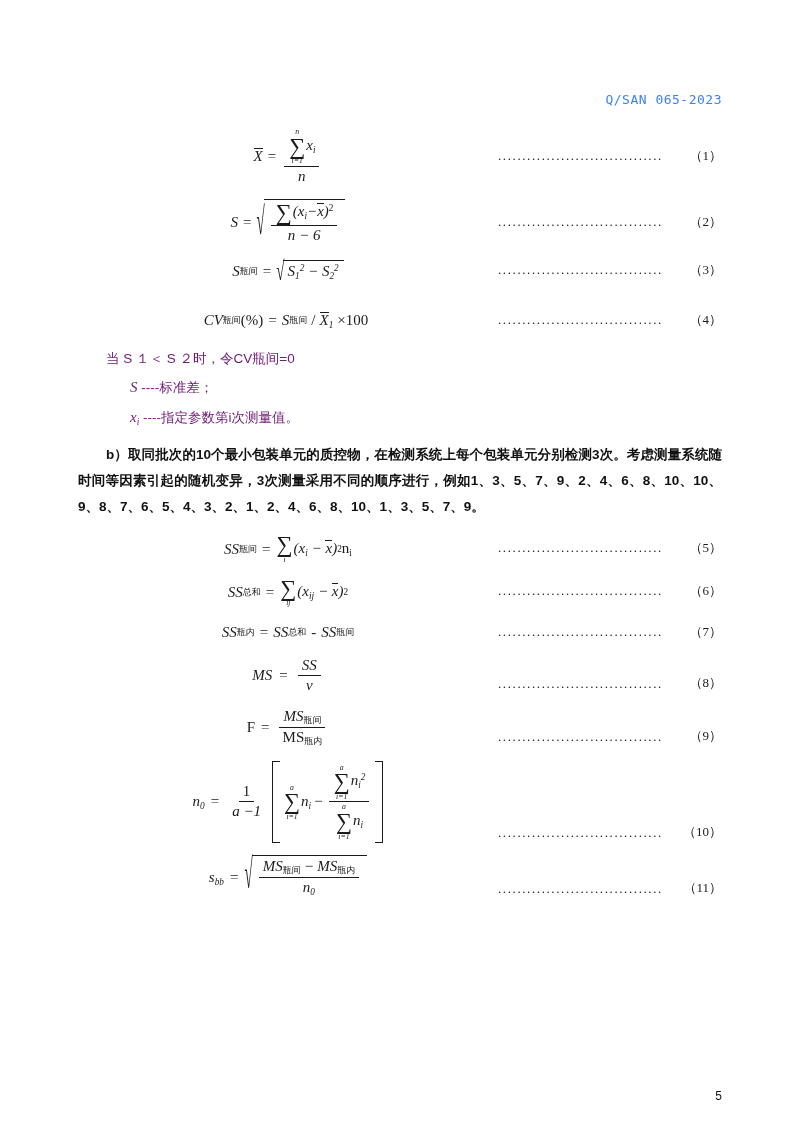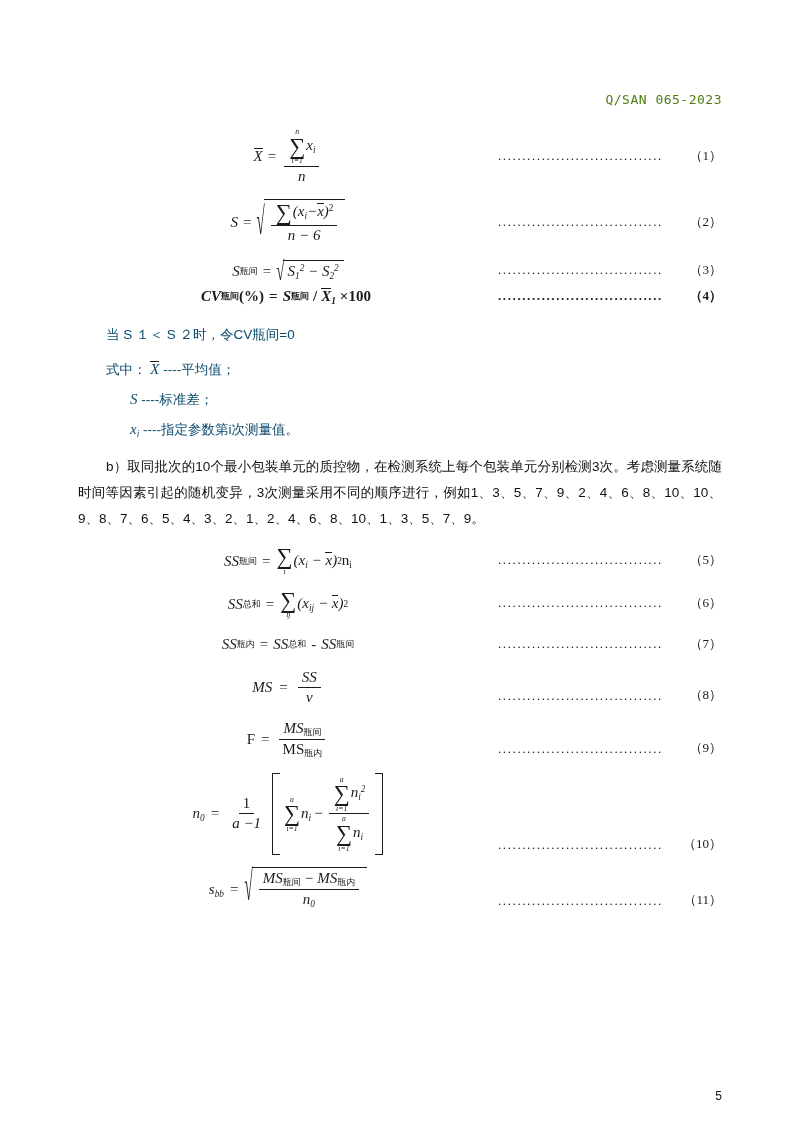--- a/index.html
+++ b/index.html
@@ -20,21 +20,21 @@
     inset: 0;
     padding: 0;
   }
   .header {
     position: absolute;
     top: 92px;
     right: 78px;
     font-family: "DejaVu Sans Mono", monospace;
     font-size: 13px;
     letter-spacing: 0.5px;
-    color: #4d7c0f;
+    color: #3b82f6;
   }
   .content {
     position: absolute;
     top: 120px;
     left: 78px;
     right: 78px;
   }
 
   
   .frow {
@@ -135,26 +135,26 @@
   .bracket-r { border-right: 1px solid #1a1a1a; }
 
   
   .para {
     font-family: "Liberation Sans", "DejaVu Sans", sans-serif;
     font-size: 13.5px;
     line-height: 1.95;
     text-align: justify;
     color: #111;
   }
-  .para.indent { text-indent: 28px; }
+  .para.indent { text-indent: 28px; font-weight: bold; }
   .defline {
     font-family: "Liberation Sans", "DejaVu Sans", sans-serif;
     font-size: 13.5px;
     line-height: 2.0;
-    color: #0c4a6e;
+    color: #701a75;
   }
   .defline .sym { font-family: "Liberation Serif", serif; font-style: italic; font-size: 15px; }
   .shiftA { padding-left: 28px; }
   .shiftB { padding-left: 52px; }
 
   .pagenum {
     position: absolute;
     bottom: 28px;
     right: 78px;
     font-family: "Liberation Sans", sans-serif;
@@ -219,45 +219,40 @@
           <span class="sign">√</span>
           <span class="rad">
             <span class="ital">S<span class="sub">1</span><span class="sup">2</span> − S<span class="sub">2</span><span class="sup">2</span></span>
           </span>
         </span>
       </div>
       <div class="dots">..................................</div>
       <div class="fnum">（3）</div>
     </div>
 
-    <div class="frow" style="margin-top:4px;font-weight:bold;">
+    <div class="frow" style="margin-top:28px;">
       <div class="fbody">
         <span class="ital">CV</span>
           <span class="subcn">瓶间</span>
         <span>(%)</span>
         <span style="margin:0 5px;">=</span>
         <span class="ital">S</span>
           <span class="subcn">瓶间</span>
         <span style="margin:0 4px;">/</span>
         <span class="ital"><span class="over">X</span><span class="sub">1</span></span>
         <span style="margin:0 4px;">×100</span>
       </div>
       <div class="dots">..................................</div>
       <div class="fnum">（4）</div>
     </div>
 
     <div class="defline shiftA" style="margin-top:14px;">
       <span>当 S １＜ S ２时，令CV瓶间=0</span>
     </div>
 
-    <div class="defline shiftA" style="margin-top:6px;">
-      <span>式中：</span>
-      <span class="sym"><span class="over">X</span></span>
-      <span>----平均值；</span>
-    </div>
     <div class="defline shiftB">
       <span class="sym">S</span>
       <span>----标准差；</span>
     </div>
     <div class="defline shiftB">
       <span class="sym">x<span class="sub">i</span></span>
       <span>----指定参数第i次测量值。</span>
     </div>
 
     <div class="para indent" style="margin-top:10px;">b）取同批次的10个最小包装单元的质控物，在检测系统上每个包装单元分别检测3次。考虑测量系统随时间等因素引起的随机变异，3次测量采用不同的顺序进行，例如1、3、5、7、9、2、4、6、8、10、10、9、8、7、6、5、4、3、2、1、2、4、6、8、10、1、3、5、7、9。</div>

